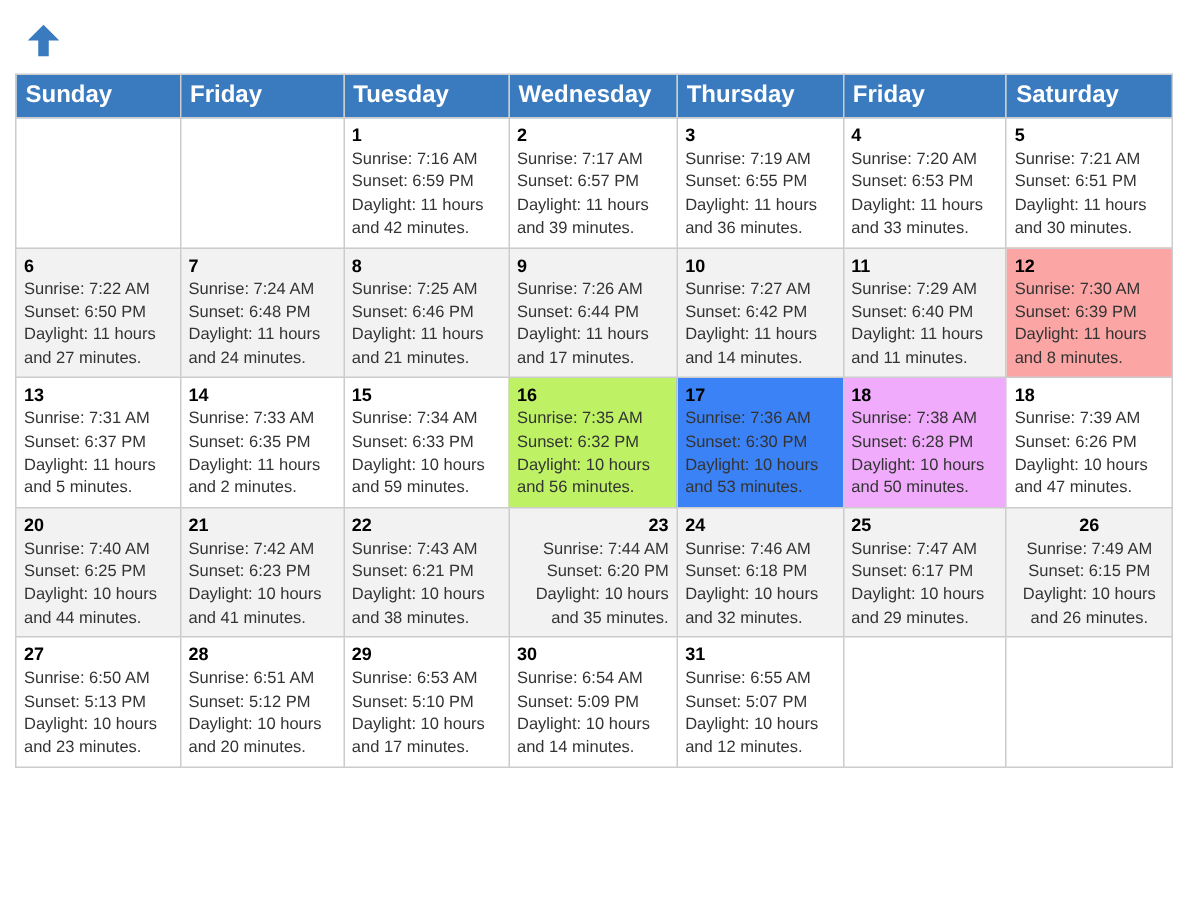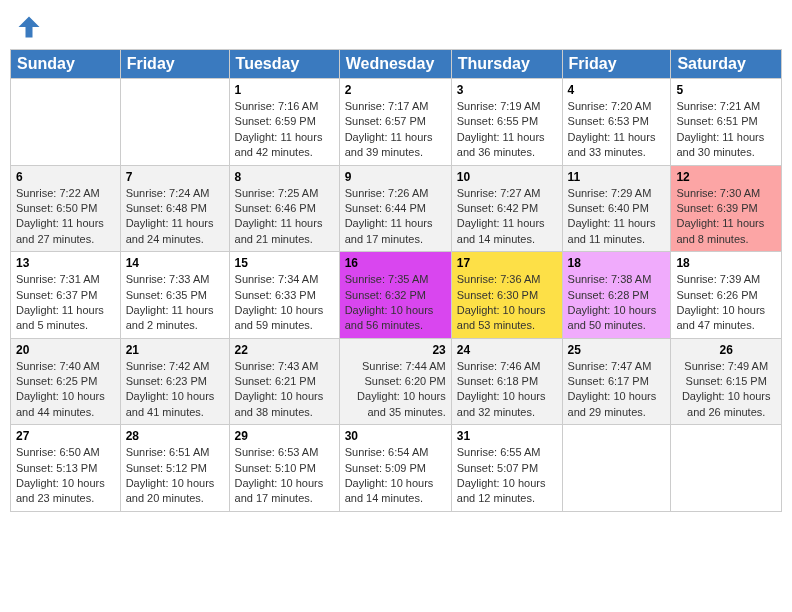--- a/index.html
+++ b/index.html
@@ -189,25 +189,25 @@
           <div class="day-info">Sunrise: 7:31 AM<br>Sunset: 6:37 PM<br>Daylight: 11 hours and 5 minutes.</div>
         </td>
         <td style="background: rgb(255, 255, 255);">
           <span class="day-num">14</span>
           <div class="day-info">Sunrise: 7:33 AM<br>Sunset: 6:35 PM<br>Daylight: 11 hours and 2 minutes.</div>
         </td>
         <td style="background: rgb(255, 255, 255);">
           <span class="day-num">15</span>
           <div class="day-info">Sunrise: 7:34 AM<br>Sunset: 6:33 PM<br>Daylight: 10 hours and 59 minutes.</div>
         </td>
-        <td style="background: #d946ef;">
+        <td style="background: #bef264;">
           <span class="day-num">16</span>
           <div class="day-info">Sunrise: 7:35 AM<br>Sunset: 6:32 PM<br>Daylight: 10 hours and 56 minutes.</div>
         </td>
-        <td style="background: #fde047; margin-top: 15px;">
+        <td style="background: #3b82f6; margin-top: 15px;">
           <span class="day-num">17</span>
           <div class="day-info">Sunrise: 7:36 AM<br>Sunset: 6:30 PM<br>Daylight: 10 hours and 53 minutes.</div>
         </td>
         <td style="background: #f0abfc;">
           <span class="day-num">18</span>
           <div class="day-info">Sunrise: 7:38 AM<br>Sunset: 6:28 PM<br>Daylight: 10 hours and 50 minutes.</div>
         </td>
         <td style="background: rgb(255, 255, 255);">
           <span class="day-num">18</span>
           <div class="day-info">Sunrise: 7:39 AM<br>Sunset: 6:26 PM<br>Daylight: 10 hours and 47 minutes.</div>

